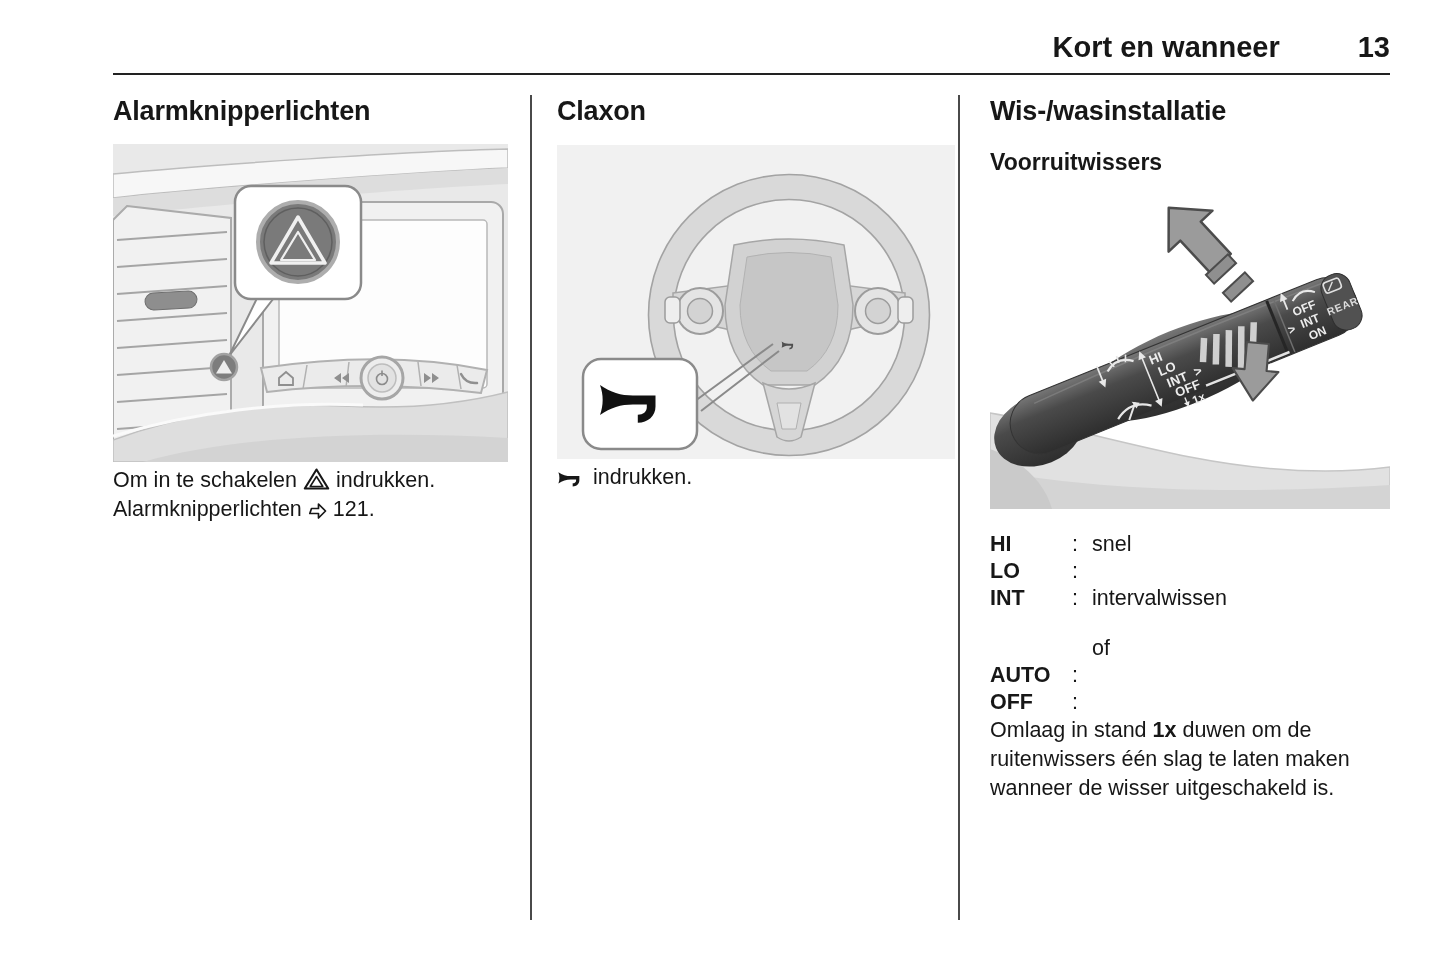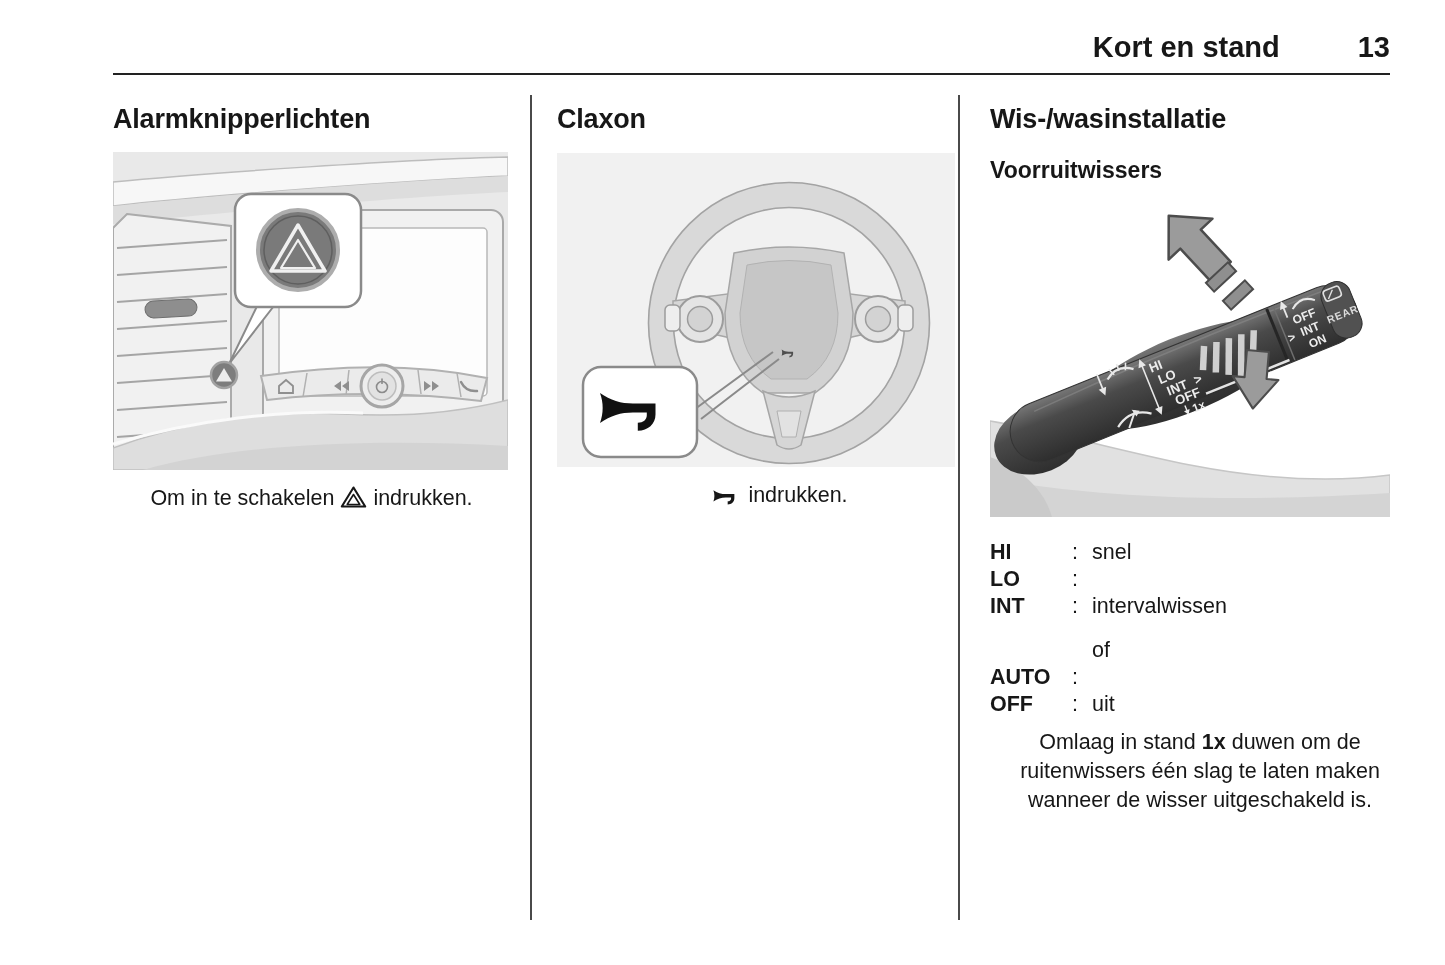--- a/index.html
+++ b/index.html
@@ -4,48 +4,48 @@
 <style>
   html,body{margin:0;padding:0;background:#ffffff;}
   .page{position:relative;width:1445px;height:965px;background:#fff;overflow:hidden;
         font-family:"Liberation Sans", sans-serif;color:#171717;}
   .hdr{position:absolute;top:31px;left:113px;width:1277px;display:flex;
        justify-content:flex-end;align-items:baseline;gap:78px;
        font-size:29px;font-weight:bold;}
   .hdr-rule{position:absolute;top:73px;left:113px;width:1277px;height:2px;background:#222;}
   .vsep{position:absolute;top:95px;width:2px;height:825px;background:#4a4a4a;}
   .vsep1{left:530px;} .vsep2{left:958px;}
-  .col{position:absolute;top:104px;}
+  .col{position:absolute;top:96px;}
   .col1{left:113px;width:397px;} .col2{left:557px;width:446px;} .col3{left:990px;width:400px;}
   h2.colhead{margin:0;font-size:27px;font-weight:bold;line-height:1.15;letter-spacing:-0.2px;}
   h3.subhead{margin:22px 0 0 0;font-size:23px;font-weight:bold;line-height:1.2;}
   figure{margin:0;padding:0;}
   .fig1{margin-top:17px;} .fig2{margin-top:18px;} .fig3{margin-top:10px;}
-  p.body{margin:10px;font-size:21.5px;line-height:29px;text-align:center;}
+  p.body{margin:0;font-size:21.5px;line-height:29px;}
   .p-first{margin-top:20px;} .p-next{margin-top:9px;}
   .cap2{margin-top:25px;}
   .icon-inline{vertical-align:-4px;}
   .modes{margin-top:18px;font-size:21.5px;line-height:27px;}
   .mrow{display:flex;}
-  .mrow-of{margin-top:17px;align-items:flex-end;}
+  .mrow-of{margin-top:23px;align-items:flex-end;}
   .m-label{width:82px;font-weight:bold;flex:0 0 82px;}
   .m-colon{width:20px;flex:0 0 20px;}
   .m-desc{width:250px;}
   .note{margin-top:26px;font-size:21.5px;line-height:28px;width:400px;}
   .note b{font-weight:bold;}
   .ref{margin-top:10px;}
   svg text{font-family:"Liberation Sans", sans-serif;}
 </style>
 </head>
 <body>
 
 <div class="page">
 
   <div class="hdr">
-    <span>Kort en stand</span>
+    <span>Kort en wanneer</span>
     <span>13</span>
   </div>
   <div class="hdr-rule"></div>
 
   <div class="vsep vsep1"></div>
   <div class="vsep vsep2"></div>
 
   <section class="col col1">
     <h2 class="colhead">Alarmknipperlichten</h2>
 
@@ -107,20 +107,27 @@
       </svg>
     </figure>
 
     <p class="body p-first">
       <span>Om in te schakelen</span>
       <svg class="icon-inline" width="27" height="24" viewBox="0 0 27 24">
         <path d="M13.5 2.5 L25.2 21.5 L1.8 21.5 Z" fill="none" stroke="#171717" stroke-width="2.1" stroke-linejoin="round"></path>
         <path d="M13.5 9.5 L19.8 19.5 L7.2 19.5 Z" fill="none" stroke="#171717" stroke-width="1.6" stroke-linejoin="round"></path>
       </svg>
       <span>indrukken.</span>
+    </p>
+    <p class="body p-next">
+      <span>Alarmknipperlichten</span>
+      <svg class="icon-inline" width="19" height="18" viewBox="0 0 19 18">
+        <path d="M3.5 6.5 H10.5 V2 L17.5 9 L10.5 16 V11.5 H1.8 Z" fill="#ffffff" stroke="#171717" stroke-width="1.7" stroke-linejoin="round"></path>
+      </svg>
+      <span>121.</span>
     </p>
   </section>
 
   <section class="col col2">
     <h2 class="colhead">Claxon</h2>
 
     <figure class="fig2">
       <svg width="398" height="314" viewBox="0 0 398 314">
         <rect width="398" height="314" fill="#f1f1f1"></rect>
         <g>
@@ -275,21 +282,20 @@
         <span class="m-colon"></span>
         <span class="m-desc">of</span>
       </div>
       <div class="mrow">
         <span class="m-label">AUTO</span>
         <span class="m-colon">:</span>
       </div>
       <div class="mrow">
         <span class="m-label">OFF</span>
         <span class="m-colon">:</span>
-        <span class="m-desc">uit</span>
       </div>
     </div>
 
     <p class="body note">
       <span>Omlaag in stand</span>
       <b>1x</b>
       <span>duwen om de ruitenwissers één slag te laten maken wanneer de wisser uitgeschakeld is.</span>
     </p>
   </section>
 

